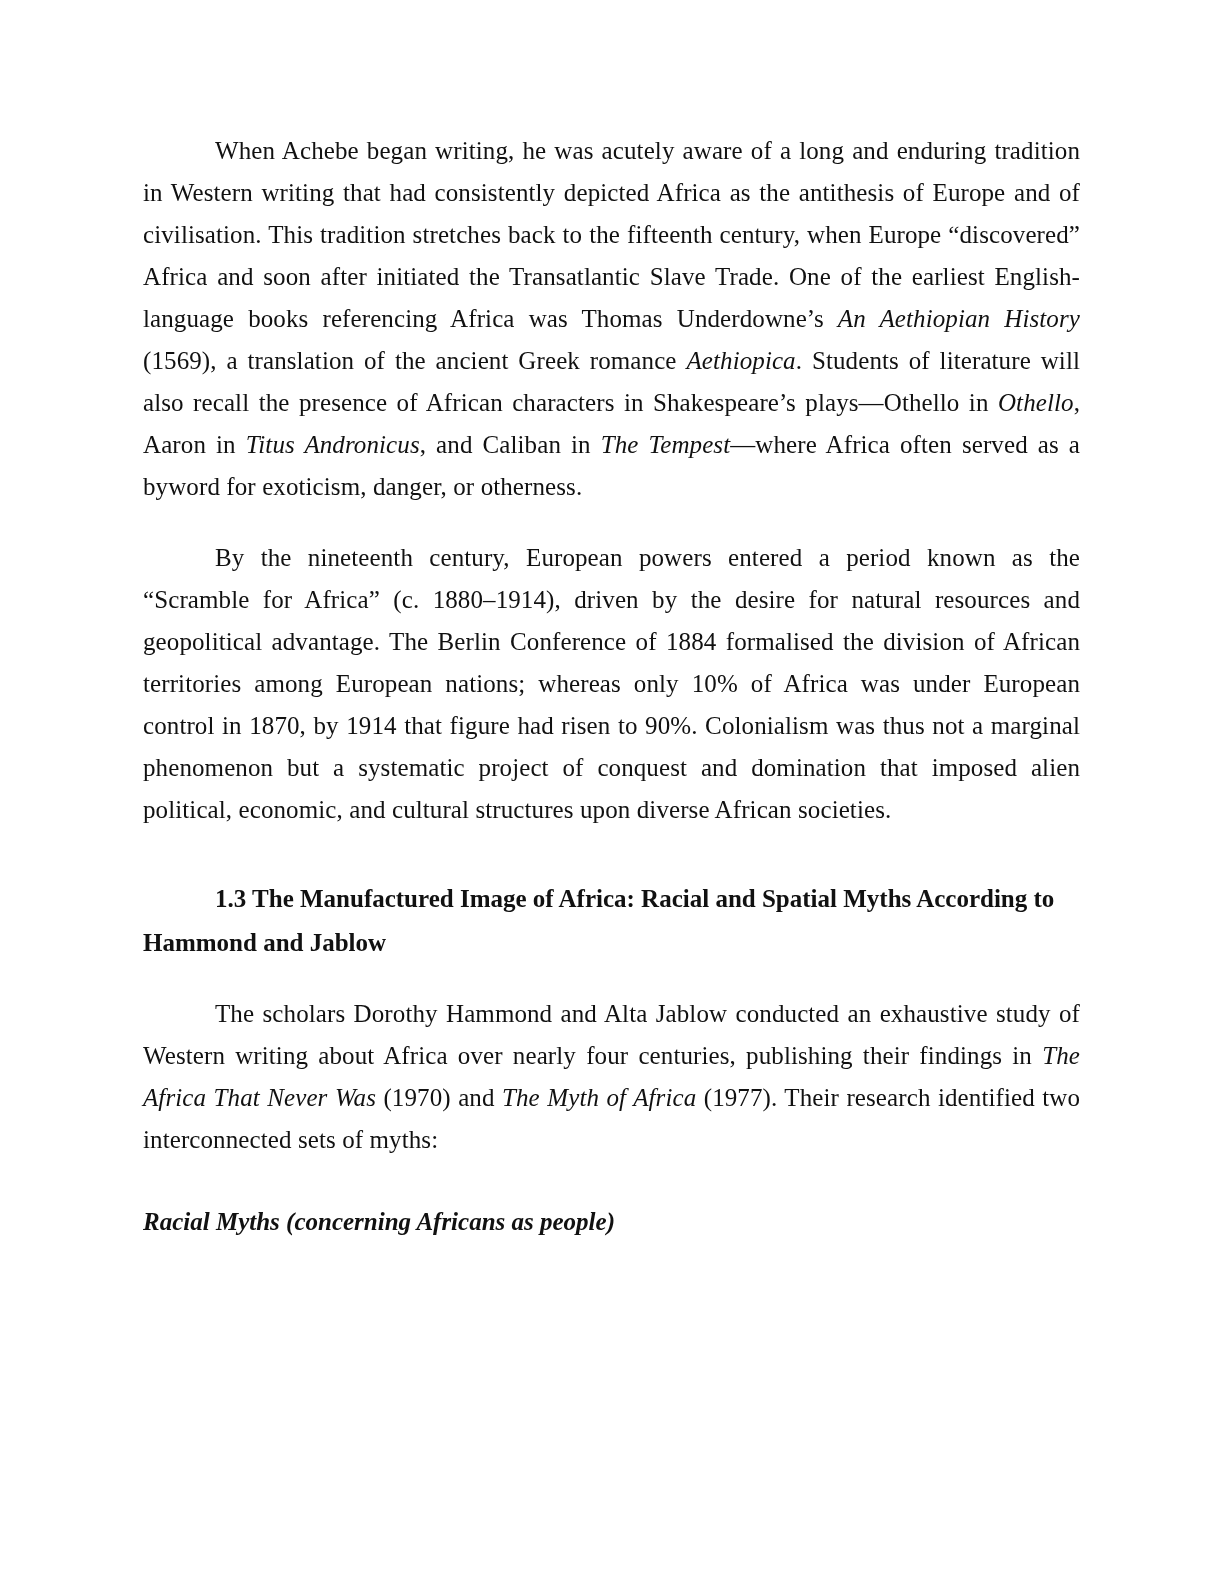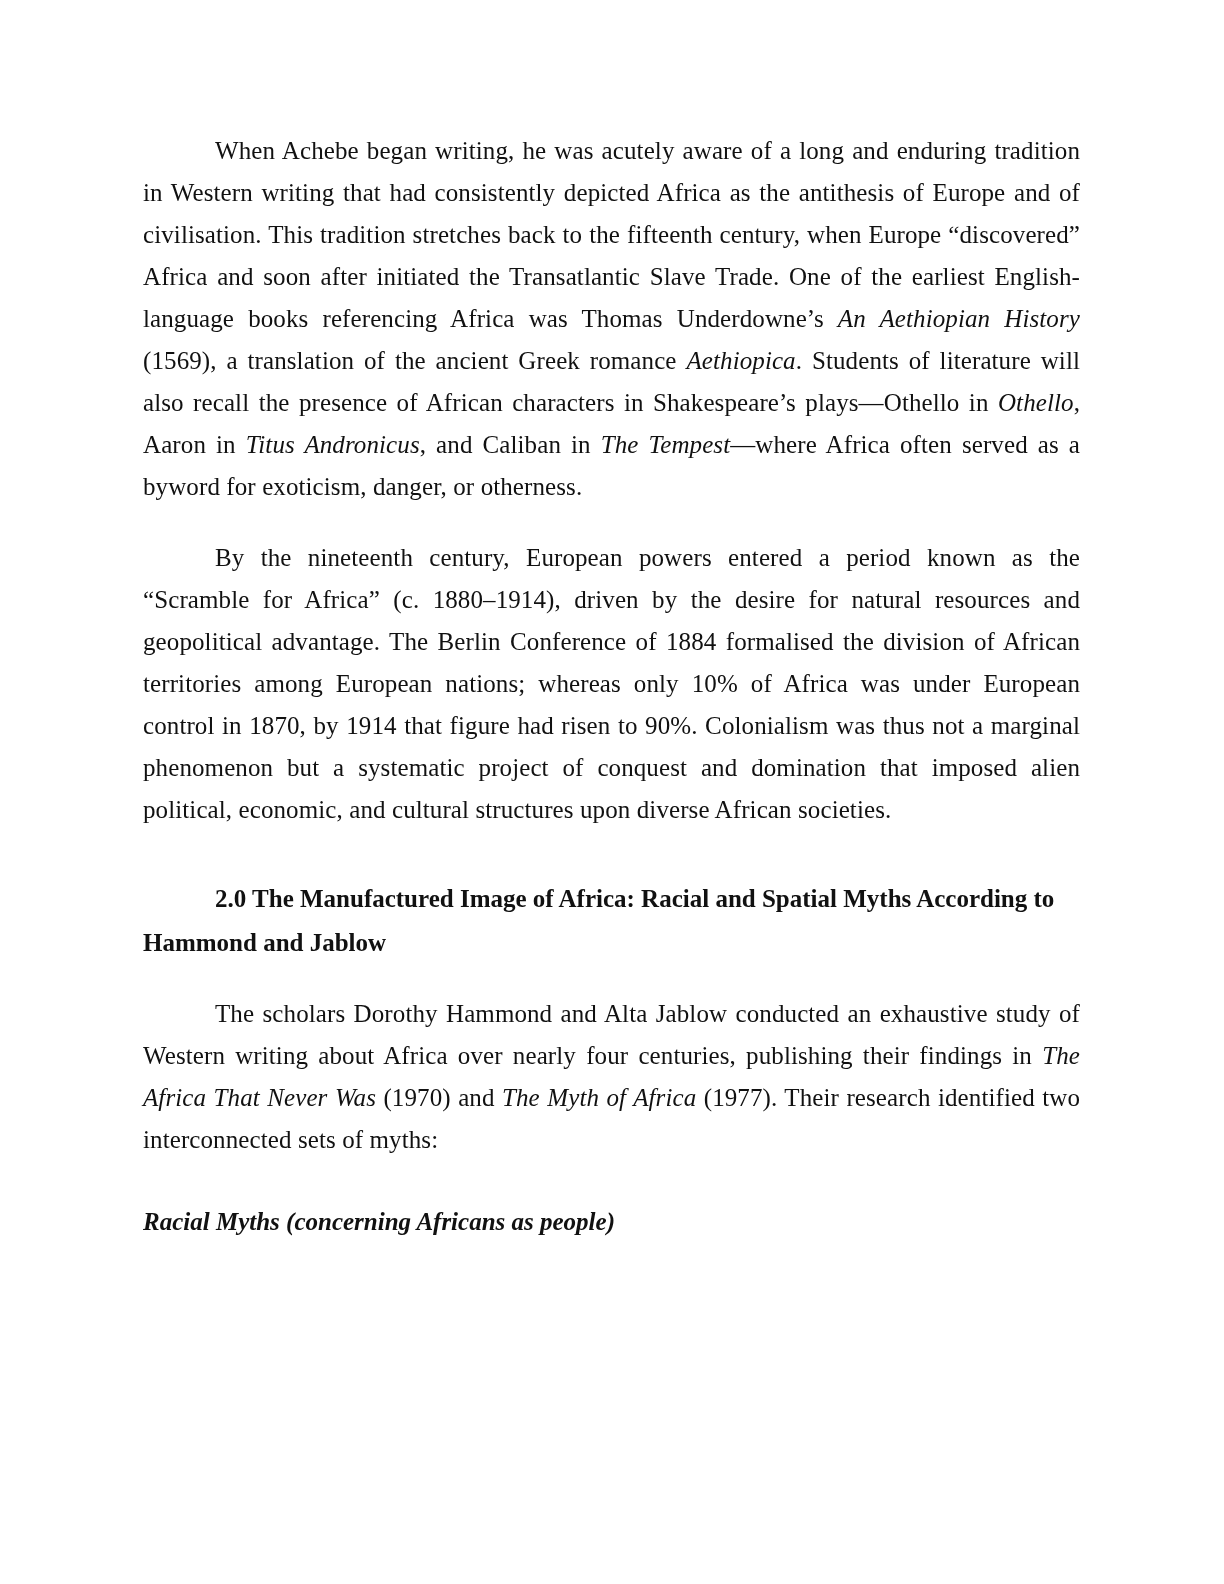--- a/index.html
+++ b/index.html
@@ -50,19 +50,19 @@
 </style>
 </head>
 <body>
 
 <div class="page">
 
   <p class="para"><span>When Achebe began writing, he was acutely aware of a long and enduring tradition in Western writing that had consistently depicted Africa as the antithesis of Europe and of civilisation. This tradition stretches back to the fifteenth century, when Europe “discovered” Africa and soon after initiated the Transatlantic Slave Trade. One of the earliest English-language books referencing Africa was Thomas Underdowne’s </span><span style="font-style: italic;">An Aethiopian History</span><span> (1569), a translation of the ancient Greek romance </span><span style="font-style: italic;">Aethiopica</span><span>. Students of literature will also recall the presence of African characters in Shakespeare’s plays—Othello in </span><span style="font-style: italic;">Othello</span><span>, Aaron in </span><span style="font-style: italic;">Titus Andronicus</span><span>, and Caliban in </span><span style="font-style: italic;">The Tempest</span><span>—where Africa often served as a byword for exoticism, danger, or otherness.</span></p>
 
   <p class="para"><span>By the nineteenth century, European powers entered a period known as the “Scramble for Africa” (c. 1880–1914), driven by the desire for natural resources and geopolitical advantage. The Berlin Conference of 1884 formalised the division of African territories among European nations; whereas only 10% of Africa was under European control in 1870, by 1914 that figure had risen to 90%. Colonialism was thus not a marginal phenomenon but a systematic project of conquest and domination that imposed alien political, economic, and cultural structures upon diverse African societies.</span></p>
 
-  <h2 class="section-heading">2.0 The Manufactured Image of Africa: Racial and Spatial Myths According to Hammond and Jablow</h2>
+  <h2 class="section-heading">1.3 The Manufactured Image of Africa: Racial and Spatial Myths According to Hammond and Jablow</h2>
 
   <p class="para"><span>The scholars Dorothy Hammond and Alta Jablow conducted an exhaustive study of Western writing about Africa over nearly four centuries, publishing their findings in </span><span style="font-style: italic;">The Africa That Never Was</span><span> (1970) and </span><span style="font-style: italic;">The Myth of Africa</span><span> (1977). Their research identified two interconnected sets of myths:</span></p>
 
   <h3 class="subheading">Racial Myths (concerning Africans as people)</h3>
 
 </div>
 
 </body></html>

